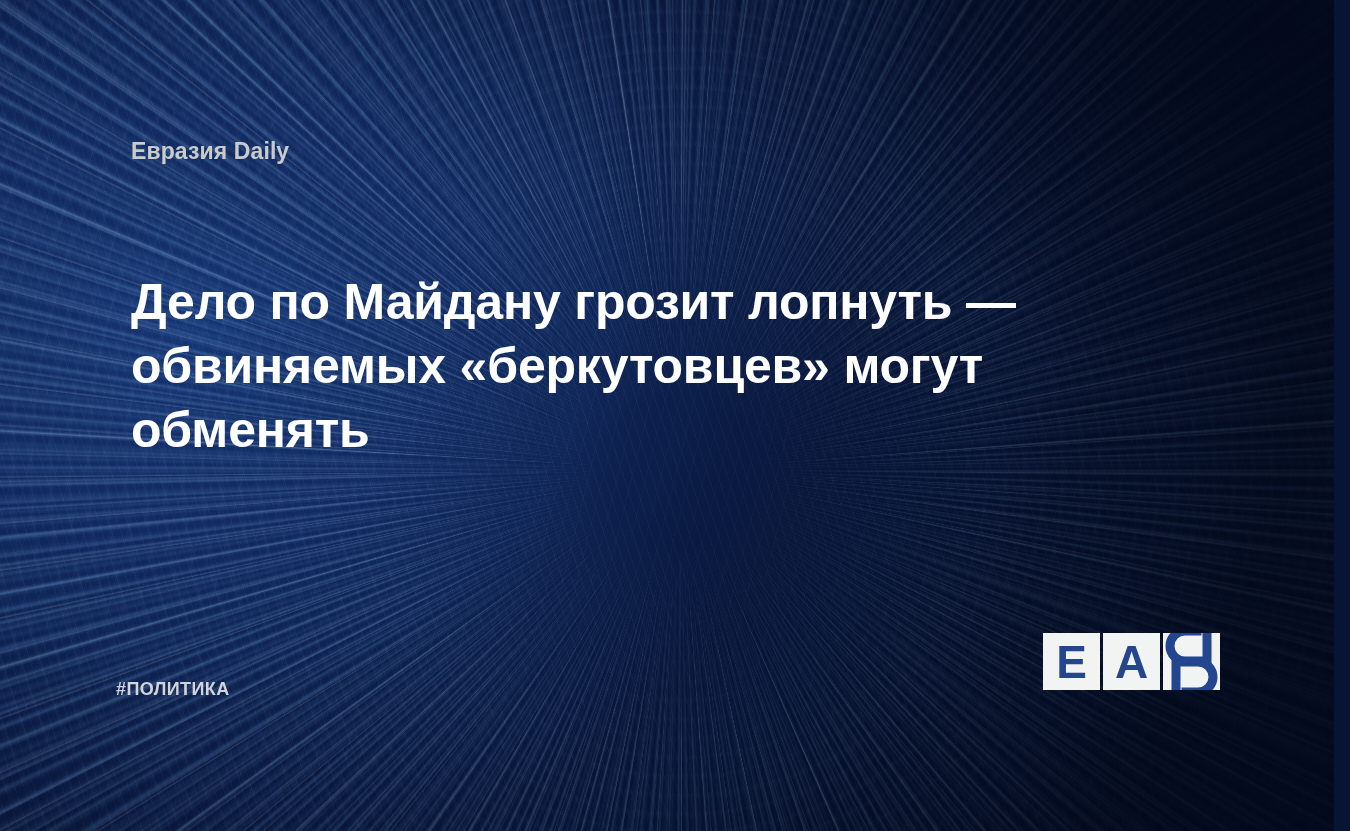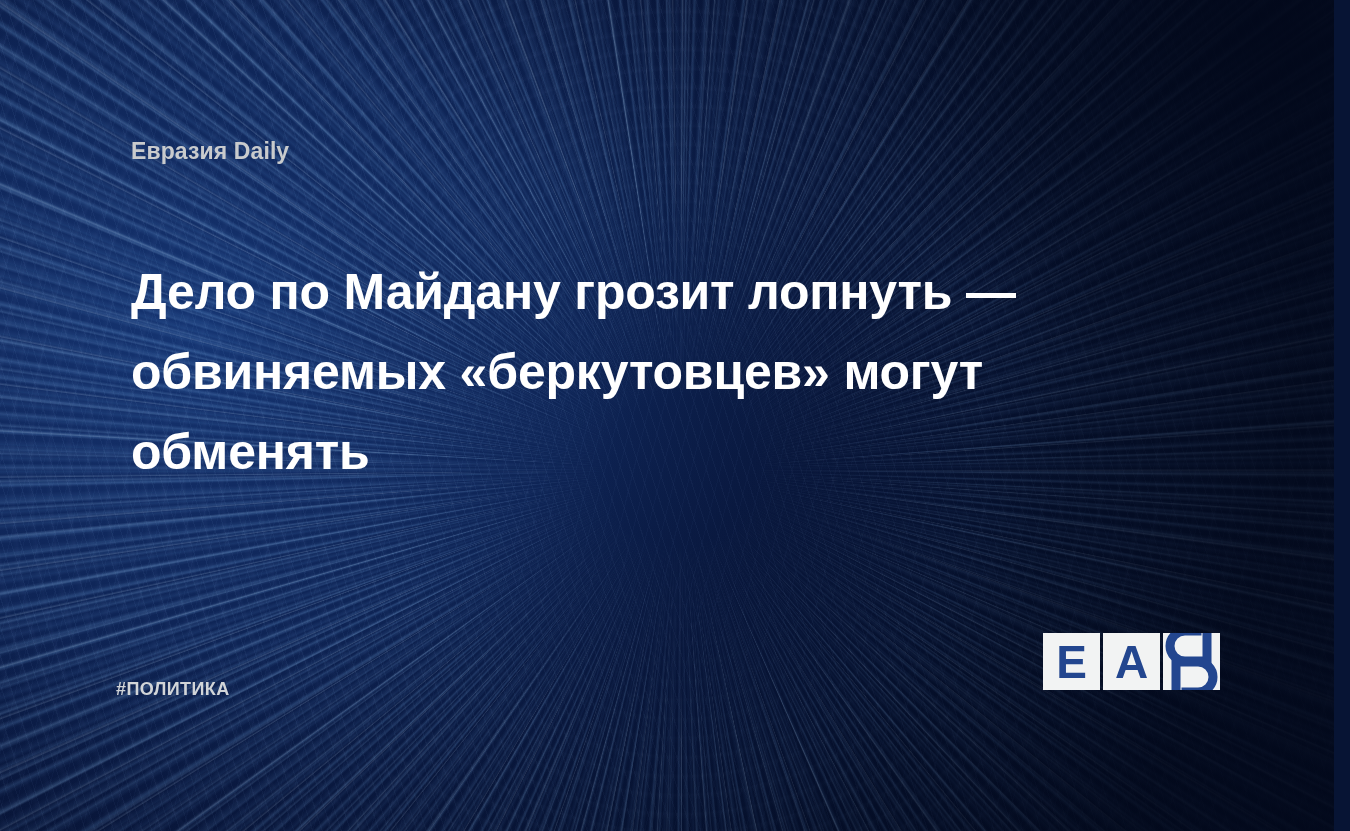--- a/index.html
+++ b/index.html
@@ -121,26 +121,26 @@
     left:131px; top:138px;
     font-size:23px;
     font-weight:bold;
     letter-spacing:.1px;
     color:#c9cbcd;
     white-space:nowrap;
   }
 
   .headline {
     position:absolute;
-    left:131px; top:252px;
+    left:131px; top:270px;
     width:965px;
     color:#ffffff;
     font-size:50px;
     font-weight:bold;
-    line-height:80px;
+    line-height:64px;
     letter-spacing:-.2px;
   }
 
   .hashtag {
     position:absolute;
     left:116px; top:679px;
     font-size:18px;
     font-weight:bold;
     letter-spacing:.4px;
     color:#d2d5d8;

